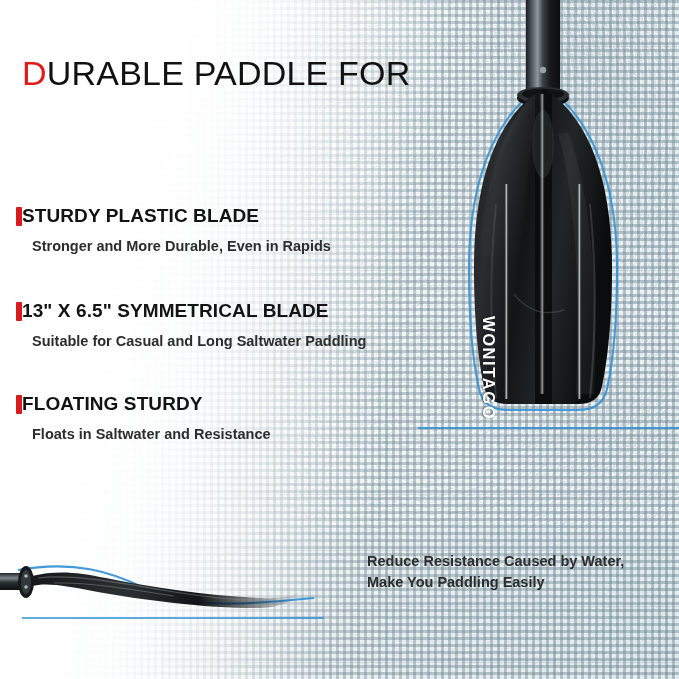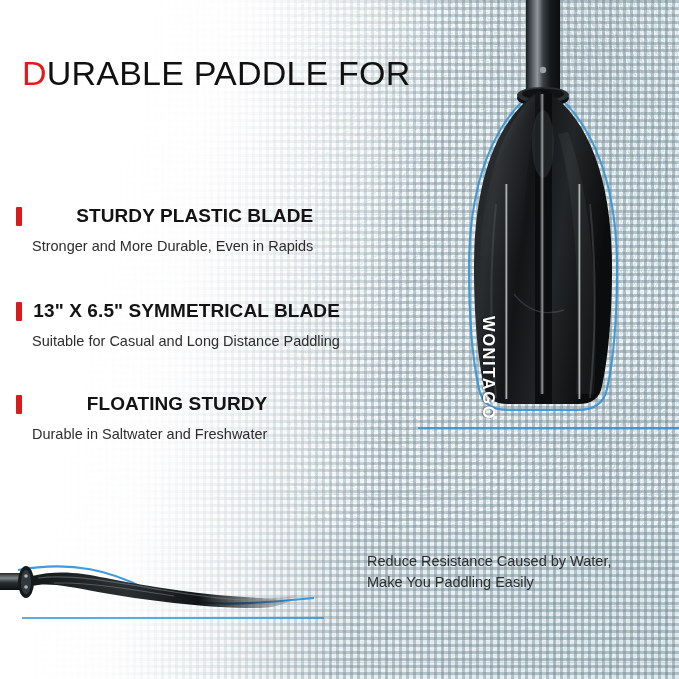--- a/index.html
+++ b/index.html
@@ -79,30 +79,30 @@
   
   .headline{
     position:absolute;left:22px;top:52px;width:470px;
     font-size:34px;line-height:43px;font-weight:normal;
     letter-spacing:.2px;color:#111111;
   }
   .headline .accent{color:#E11A1A;}
 
   
   .feature{position:absolute;}
-  .feat-head{display:flex;align-items:center;gap:10px;justify-content:space-between;}
+  .feat-head{display:flex;align-items:center;}
   .bullet{
     width:6px;height:19px;background:#D81B1B;flex:none;border-radius:1px;
   }
   .feat-title{
     font-size:19px;font-weight:bold;color:#131313;letter-spacing:.1px;white-space:nowrap;
   }
   .feat-desc{
     margin-top:9px;margin-left:16px;
-    font-size:14.5px;color:#2d2d2d;line-height:21px;white-space:nowrap;
+    font-size:14.5px;color:#2d2d2d;line-height:21px;white-space:nowrap;font-weight:bold;
   }
   #f1{left:16px;top:205px;}
   #f2{left:16px;top:300px;}
   #f3{left:16px;top:393px;}
   #f4{left:351px;top:542px;}
   #f4 .feat-desc{white-space:normal;width:260px;}
 
   
   .paddle{position:absolute;left:418px;top:-6px;width:262px;height:470px;}
   .paddle svg{display:block;}
@@ -215,29 +215,29 @@
       <span class="feat-title">STURDY PLASTIC BLADE</span>
     </div>
     <div class="feat-desc">Stronger and More Durable, Even in Rapids</div>
   </div>
 
   <div class="feature" id="f2">
     <div class="feat-head">
       <span class="bullet"></span>
       <span class="feat-title">13" X 6.5" SYMMETRICAL BLADE</span>
     </div>
-    <div class="feat-desc">Suitable for Casual and Long Distance Paddling</div>
+    <div class="feat-desc">Suitable for Casual and Long Saltwater Paddling</div>
   </div>
 
   <div class="feature" id="f3">
     <div class="feat-head">
       <span class="bullet"></span>
       <span class="feat-title">FLOATING STURDY</span>
     </div>
-    <div class="feat-desc">Durable in Saltwater and Freshwater</div>
+    <div class="feat-desc">Floats in Saltwater and Resistance</div>
   </div>
 
   <div class="feature" id="f4">
     <div class="feat-desc">Reduce Resistance Caused by Water, Make You Paddling Easily</div>
   </div>
 
   <div class="profile">
     <svg width="360" height="130" viewBox="0 0 360 130">
       <defs>
         <linearGradient id="shaft2" x1="0" y1="0" x2="0" y2="1">

